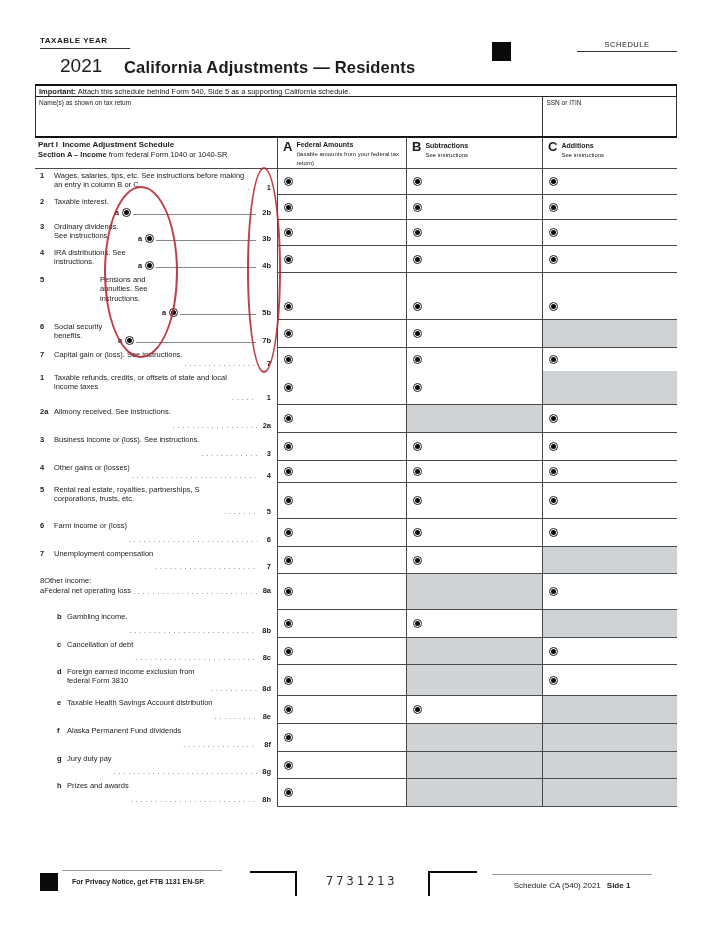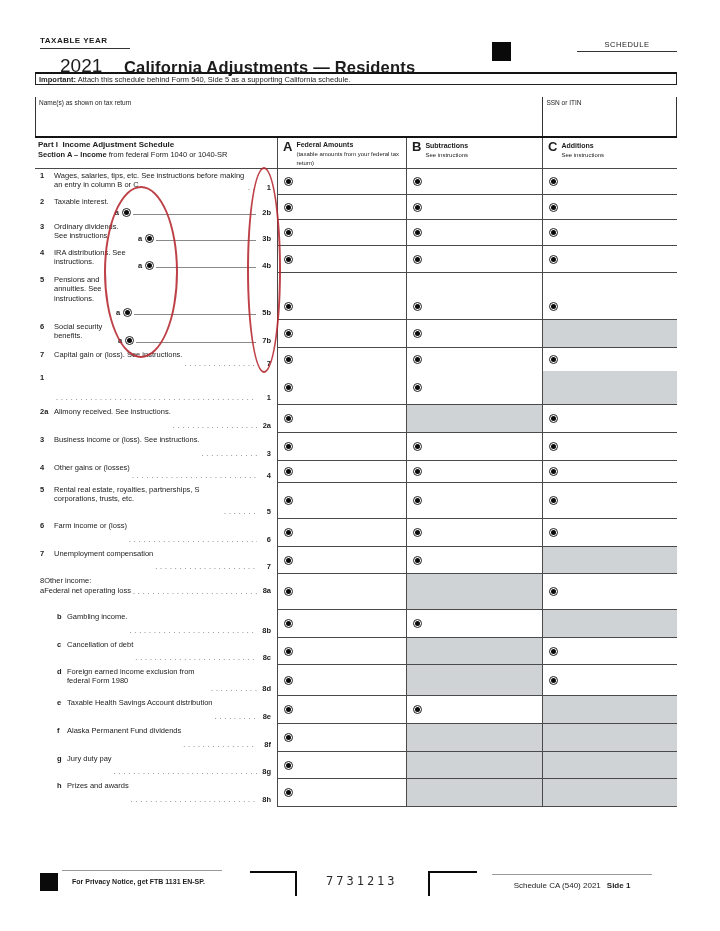--- a/index.html
+++ b/index.html
@@ -13,21 +13,21 @@
   .abs{position:absolute;}
   .b{font-weight:bold;}
   
   .taxyear{left:40px; top:36px; width:90px; font-size:8px; font-weight:bold; letter-spacing:.5px; border-bottom:1.5px solid #333; padding-bottom:3px;}
   .year{left:60px; top:55px; font-size:19px; font-weight:normal;}
   .main-title{left:124px; top:58px; font-size:16.5px; font-weight:bold; letter-spacing:.2px;}
   .sq{background:#0a0a0a;}
   .sq-top{left:492px; top:42px; width:19px; height:19px;}
   .schedule-lbl{left:577px; top:40px; width:100px; text-align:center; font-size:7.5px; letter-spacing:.5px; border-bottom:1.5px solid #333; padding-bottom:2px;}
   .ca540{left:537px; top:56px; width:140px; text-align:right; font-size:17px; font-weight:bold;}
-  .important{left:35px; top:72px; width:642px; height:13px; border:1px solid #222; border-top:2.5px solid var(--thick); font-size:7.5px; padding:1px 3px; white-space:nowrap; overflow:hidden;}
+  .important{left:35px; top:84px; width:642px; height:13px; border:1px solid #222; border-top:2.5px solid var(--thick); font-size:7.5px; padding:1px 3px; white-space:nowrap; overflow:hidden;}
   .namerow{left:35px; top:97px; width:642px; height:39px; border-left:1px solid #333; border-right:1px solid #333; display:flex;}
   .namebox{width:508px; height:100%; padding:2px 3px; font-size:6.5px; color:#222;}
   .ssnbox{width:134px; height:100%; border-left:1px solid #333; padding:2px 3px; font-size:6.5px; color:#222;}
   
   .form-table{left:35px; top:136px; width:642px; border-top:2.5px solid var(--thick); font-size:7.5px;}
   .part1-head{display:flex; border-bottom:1px solid var(--thin); height:31px;}
   .p1-label{width:242px; padding:2px 2px 0 3px; line-height:1.3;}
   .p1-label .ln1{font-size:8px;}
   .col-head{display:flex; padding:2px 0 0 5px;}
   .col-head .letter{font-size:13px; font-weight:bold; margin-right:4px; line-height:1;}
@@ -215,21 +215,21 @@
           </div>
           <div class="cell cC" style="width: 135px;">
             <span class="bullet">
               <span class="dot"></span>
             </span>
           </div>
         </div>
         <div class="frow" style="height: 47px;">
           <div class="lbl wr">
             <span class="pre">5</span>
-            <span class="txt" style="max-width: 56px;">Pensions and annuities. See instructions.</span>
+            <span class="txt" style="max-width: 56px; margin-left: 46px;">Pensions and annuities. See instructions.</span>
             <span class="suba">a</span>
             <span class="bullet">
               <span class="dot"></span>
             </span>
             <span class="wline"></span>
             <span class="rnum">5b</span>
           </div>
           <div class="cell cA vend" style="width: 129px;">
             <span class="bullet">
               <span class="dot"></span>
@@ -292,20 +292,21 @@
             </span>
           </div>
         </div>
       </div>
 
 
     <div id="secB-rows">
         <div class="frow" style="height: 34px;">
           <div class="lbl">
             <span class="pre">1</span>
+            <span class="txt" style="max-width: 176px;">Taxable refunds, credits, or offsets of state and local income taxes</span>
             <span class="leader"></span>
             <span class="rnum">1</span>
           </div>
           <div class="cell cA" style="width: 129px;">
             <span class="bullet">
               <span class="dot"></span>
             </span>
           </div>
           <div class="cell cB" style="width: 136px;">
             <span class="bullet">
@@ -503,21 +504,21 @@
           <div class="cell cB shaded" style="width: 136px;"></div>
           <div class="cell cC" style="width: 135px;">
             <span class="bullet">
               <span class="dot"></span>
             </span>
           </div>
         </div>
         <div class="frow" style="height: 31px;">
           <div class="lbl">
             <span class="pre sub">d</span>
-            <span class="txt" style="max-width: 142px;">Foreign earned income exclusion from federal Form 1980</span>
+            <span class="txt" style="max-width: 142px;">Foreign earned income exclusion from federal Form 3810</span>
             <span class="leader"></span>
             <span class="rnum">8d</span>
           </div>
           <div class="cell cA" style="width: 129px;">
             <span class="bullet">
               <span class="dot"></span>
             </span>
           </div>
           <div class="cell cB shaded" style="width: 136px;"></div>
           <div class="cell cC" style="width: 135px;">

